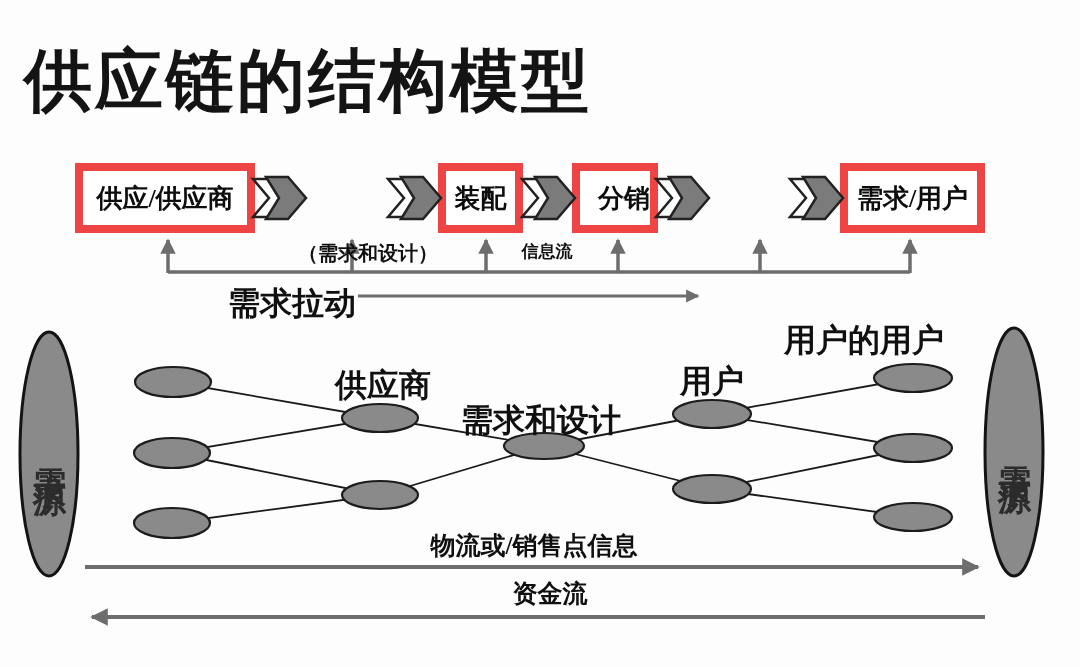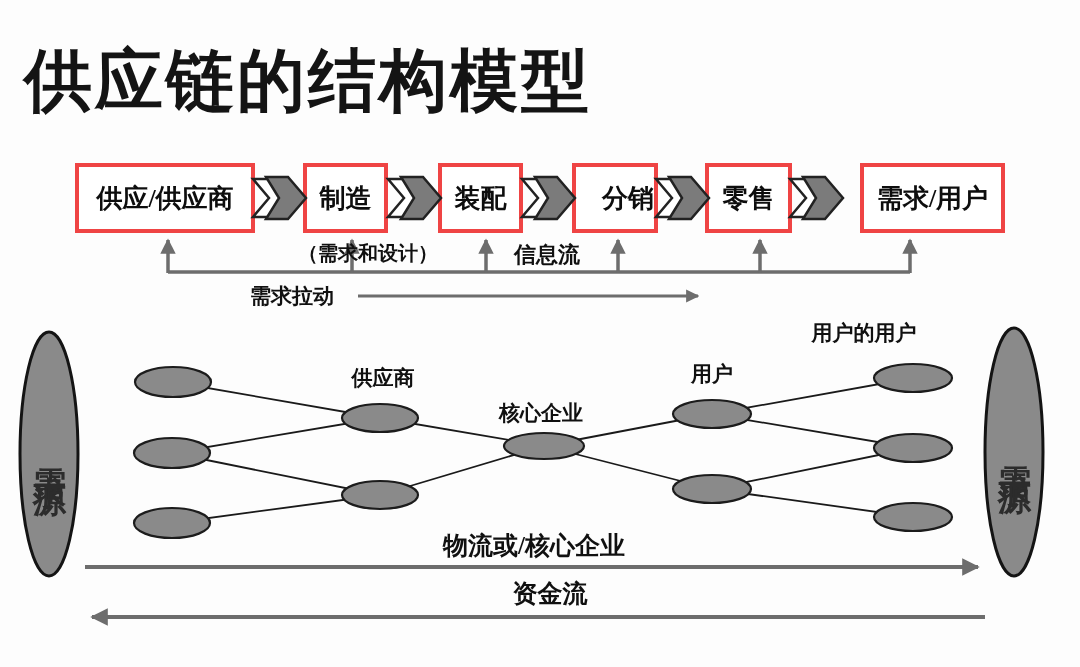--- a/index.html
+++ b/index.html
@@ -6,61 +6,55 @@
   .page{
     position:relative;width:1080px;height:667px;background:#fdfdfd;
     overflow:hidden;font-family:"Liberation Serif", serif;color:#111;
   }
   .title{
     position:absolute;left:24px;top:36px;font-size:68px;font-weight:bold;
     letter-spacing:3px;color:#141414;white-space:nowrap;
   }
   .stage-box{
     position:absolute;top:163px;height:70px;background:#ffffff;
-    border:4px solid #ef4444;box-sizing:border-box;display:flex;
+    border:8px solid #ef4444;box-sizing:border-box;display:flex;
     align-items:center;justify-content:center;font-size:26px;font-weight:bold;
     white-space:nowrap;color:#0d0d0d;
   }
   .chev{position:absolute;top:174px;}
   .overlay{position:absolute;left:0;top:0;z-index:1;}
   .lbl{
     position:absolute;transform:translateX(-50%);white-space:nowrap;
     font-weight:bold;color:#101010;z-index:2;
   }
   .lbl-sm{font-size:20px;}
-  .lbl-md{font-size:21px;}
+  .lbl-md{font-size:32px;}
   .vtext{
     position:absolute;writing-mode:vertical-rl;text-orientation:upright;
     transform:translate(-50%,-50%);font-size:33px;font-weight:bold;
     color:#2c2c2c;letter-spacing:8px;z-index:2;white-space:nowrap;
   }
 </style>
 </head>
 <body>
 
 <div class="page">
 
   <div class="title">供应链的结构模型</div>
 
   <div class="stage-box" style="left:75px;width:180px;">
     <span>供应/供应商</span>
   </div>
-  <div class="stage-box" style="left:303px;width:85px;">
-    <span>制造</span>
-  </div>
   <div class="stage-box" style="left:438px;width:85px;">
     <span>装配</span>
   </div>
   <div class="stage-box" style="left:572px;width:86px;justify-content:flex-end;">
     <span>分销</span>
   </div>
-  <div class="stage-box" style="left:705px;width:87px;">
-    <span>零售</span>
-  </div>
-  <div class="stage-box" style="left:860px;width:145px;">
+  <div class="stage-box" style="left:840px;width:145px;">
     <span>需求/用户</span>
   </div>
 
   <svg class="chev" style="left:250px;" width="58" height="48" viewBox="0 0 58 48">
     <path d="M3,5 L18,5 L36,24 L18,43 L3,43 L19,24 Z" fill="#ffffff" stroke="#222" stroke-width="2.5"></path>
     <path d="M16,3 L38,3 L56,24 L38,45 L16,45 L29,24 Z" fill="#7b7b7b" stroke="#222" stroke-width="2.5"></path>
   </svg>
   <svg class="chev" style="left:385px;" width="58" height="48" viewBox="0 0 58 48">
     <path d="M3,5 L18,5 L36,24 L18,43 L3,43 L19,24 Z" fill="#ffffff" stroke="#222" stroke-width="2.5"></path>
     <path d="M16,3 L38,3 L56,24 L38,45 L16,45 L29,24 Z" fill="#7b7b7b" stroke="#222" stroke-width="2.5"></path>
@@ -124,27 +118,27 @@
       <ellipse cx="913" cy="517" rx="39" ry="14"></ellipse>
     </g>
     <ellipse cx="49" cy="454" rx="29" ry="122" fill="#8a8a8a" stroke="#141414" stroke-width="3"></ellipse>
     <ellipse cx="1014" cy="452" rx="29" ry="124" fill="#8a8a8a" stroke="#141414" stroke-width="3"></ellipse>
 
     <line x1="85" y1="567" x2="978" y2="567" stroke="#6d6d6d" stroke-width="4" marker-end="url(#mGray)"></line>
     <line x1="985" y1="617" x2="92" y2="617" stroke="#6d6d6d" stroke-width="4" marker-end="url(#mGray)"></line>
   </svg>
 
   <div class="lbl lbl-sm" style="left:368px;top:240px;">（需求和设计）</div>
-  <div class="lbl lbl-sm" style="left:547px;top:240px;font-size:22px;">信息流</div>
+  <div class="lbl lbl-sm" style="left:547px;top:240px;font-size:17px;">信息流</div>
   <div class="lbl lbl-md" style="left:292px;top:282px;">需求拉动</div>
 
   <div class="lbl lbl-md" style="left:383px;top:364px;">供应商</div>
-  <div class="lbl lbl-md" style="left:541px;top:399px;">核心企业</div>
+  <div class="lbl lbl-md" style="left:541px;top:399px;">需求和设计</div>
   <div class="lbl lbl-md" style="left:712px;top:360px;">用户</div>
   <div class="lbl lbl-md" style="left:864px;top:319px;">用户的用户</div>
 
   <div class="vtext" style="left:49px;top:454px;">需求源</div>
   <div class="vtext" style="left:1014px;top:452px;">需求源</div>
 
-  <div class="lbl" style="left:534px;top:529px;font-size:25px;">物流或/核心企业</div>
+  <div class="lbl" style="left:534px;top:529px;font-size:25px;">物流或/销售点信息</div>
   <div class="lbl" style="left:550px;top:577px;font-size:25px;">资金流</div>
 
 </div>
 
 </body></html>

